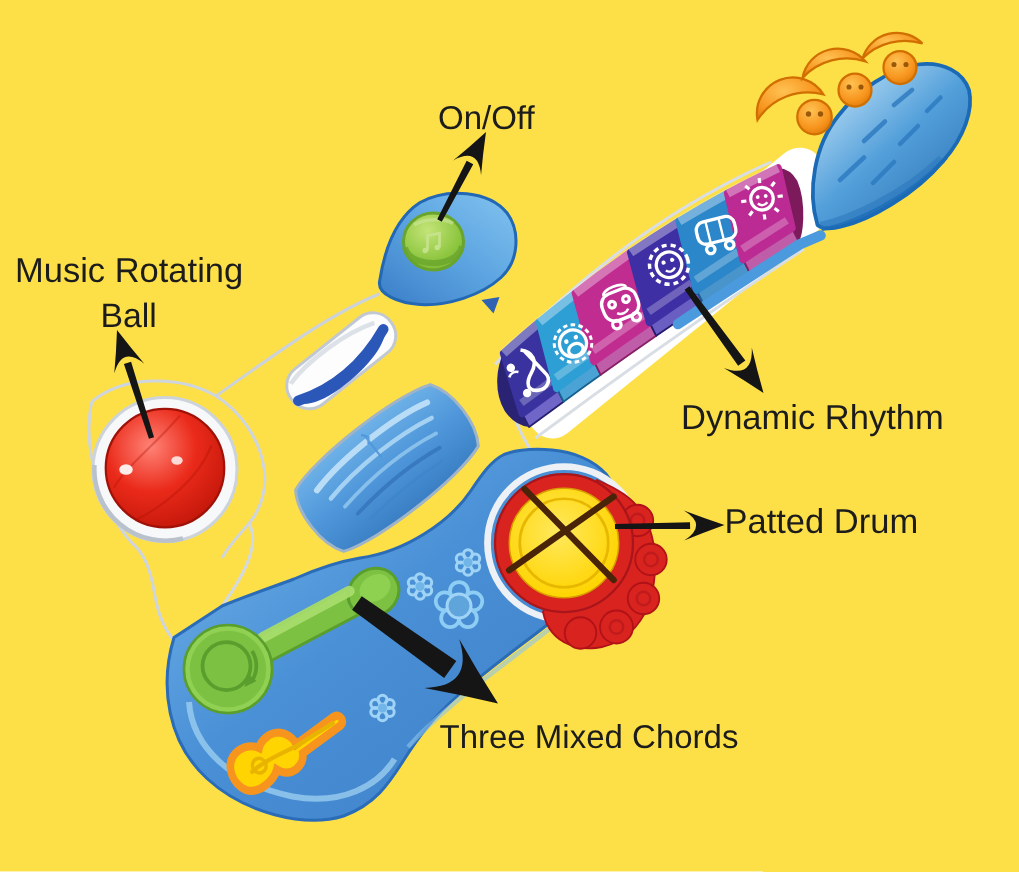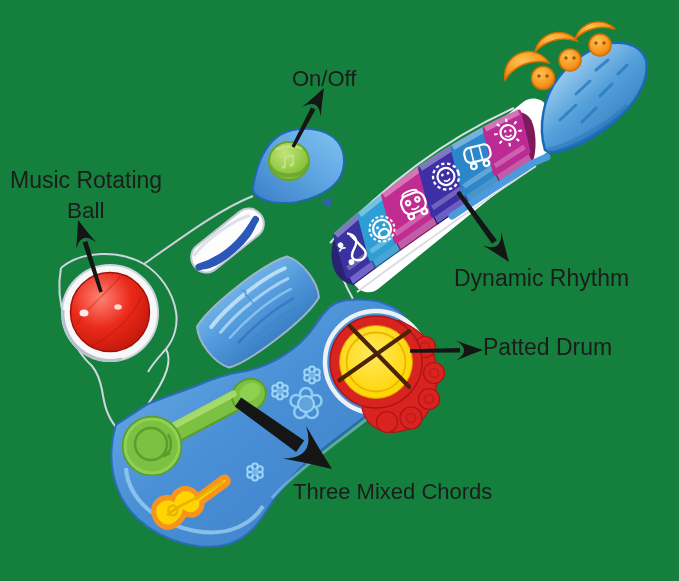--- a/index.html
+++ b/index.html
@@ -1,16 +1,16 @@
 <!DOCTYPE html>
 <html><head>
 <meta charset="utf-8">
 <style>
   html,body{margin:0;padding:0;background:#ffffff;}
-  #stage{position:relative;width:679px;height:581px;background:#15803d;overflow:hidden;
+  #stage{position:relative;width:679px;height:581px;background:#fde047;overflow:hidden;
     font-family:"Liberation Sans",sans-serif;}
   svg{position:absolute;left:0;top:0;}
 </style>
 </head>
 <body>
 <div id="stage">
 <svg width="679" height="581" viewBox="0 0 679 581">
 <defs>
   <linearGradient id="bodyG" x1="0" y1="0" x2="1" y2="1">
     <stop offset="0" stop-color="#74b6ea"></stop>

